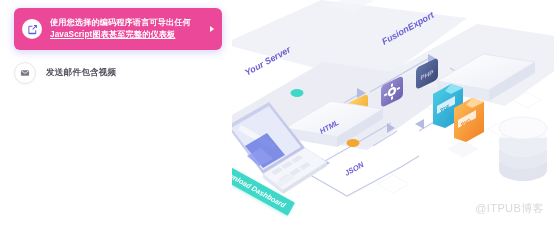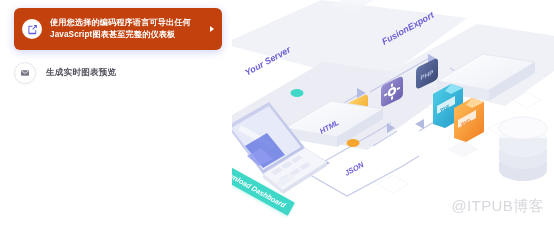--- a/index.html
+++ b/index.html
@@ -9,35 +9,35 @@
     font-family:"Liberation Sans","DejaVu Sans",sans-serif;
     position:relative;
   }
   #root{position:absolute;inset:0;}
 
   
   .left-panel{position:absolute;left:0;top:0;width:232px;height:224px;background:#ffffff;z-index:40;}
 
   .feature-card{
     position:absolute;left:14px;top:8px;width:208px;height:42px;
-    background:#c2410c;border-radius:6px;
+    background:#ec4899;border-radius:6px;
     box-shadow:0 2px 8px rgba(92,92,224,.28);
     display:flex;align-items:center;
   }
   .fc-icon{
     width:20px;height:20px;margin-left:8px;flex:0 0 auto;
     background:#ffffff;border-radius:50%;
     display:flex;align-items:center;justify-content:center;
   }
   .fc-icon svg{width:11px;height:11px;display:block;}
   .fc-text{
     margin-left:8px;color:#ffffff;font-size:8.2px;line-height:12.5px;
     font-weight:bold;flex:1 1 auto;letter-spacing:.1px;
   }
-  .fc-text .l2{display:block;}
+  .fc-text .l2{display:block;text-decoration:underline;}
   .fc-arrow{
     flex:0 0 auto;margin-right:8px;width:0;height:0;
     border-left:4px solid #ffffff;
     border-top:3px solid transparent;border-bottom:3px solid transparent;
   }
 
   .feature-row{
     position:absolute;left:14px;width:208px;height:26px;
     display:flex;align-items:center;
   }
@@ -67,21 +67,21 @@
     position:absolute;left:13px;top:160px;
     background:#3fd8c8;color:#ffffff;
     font-size:7.2px;font-weight:bold;font-style:italic;
     padding:3px 7px;border-radius:1px;white-space:nowrap;
     transform:rotate(29deg);transform-origin:left top;
     box-shadow:0 1px 3px rgba(63,216,200,.35);
   }
 
   .watermark{
     position:absolute;right:10px;bottom:8px;
-    color:#d8d8de;font-size:15px;letter-spacing:.4px;
+    color:#d8d8de;font-size:11px;letter-spacing:.4px;
     z-index:60;user-select:none;
   }
 </style>
 </head>
 <body>
 
 <div id="root">
 
   <div class="left-panel">
 
@@ -99,21 +99,21 @@
       <span class="fc-arrow"></span>
     </div>
 
     <div class="feature-row r2">
       <span class="fr-icon">
         <svg viewBox="0 0 16 16">
             <rect x="1.5" y="3.5" width="13" height="9" rx="1.2" fill="#7a7a86"></rect>
             <path d="M2 4.4l6 4.2 6-4.2" stroke="#ffffff" stroke-width="1.2" fill="none"></path>
           </svg>
       </span>
-      <span class="fr-text">生成实时图表预览</span>
+      <span class="fr-text">发送邮件包含视频</span>
     </div>
 
 
   </div>
 
   <div class="illus">
 
     <svg viewBox="0 0 349 224">
       <defs>
         <linearGradient id="gNode" x1="0" y1="0" x2="1" y2="1">

